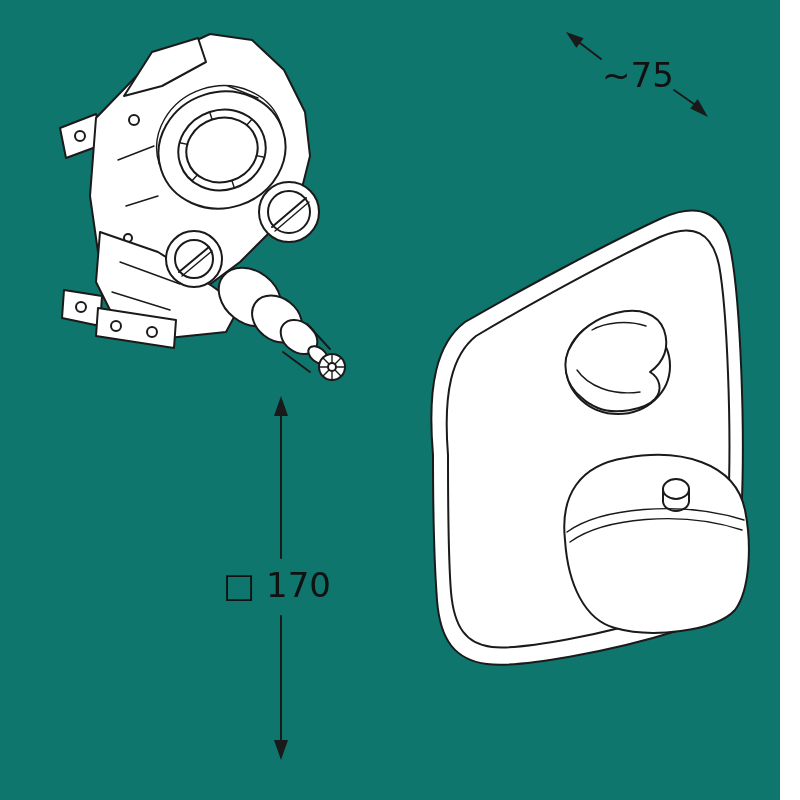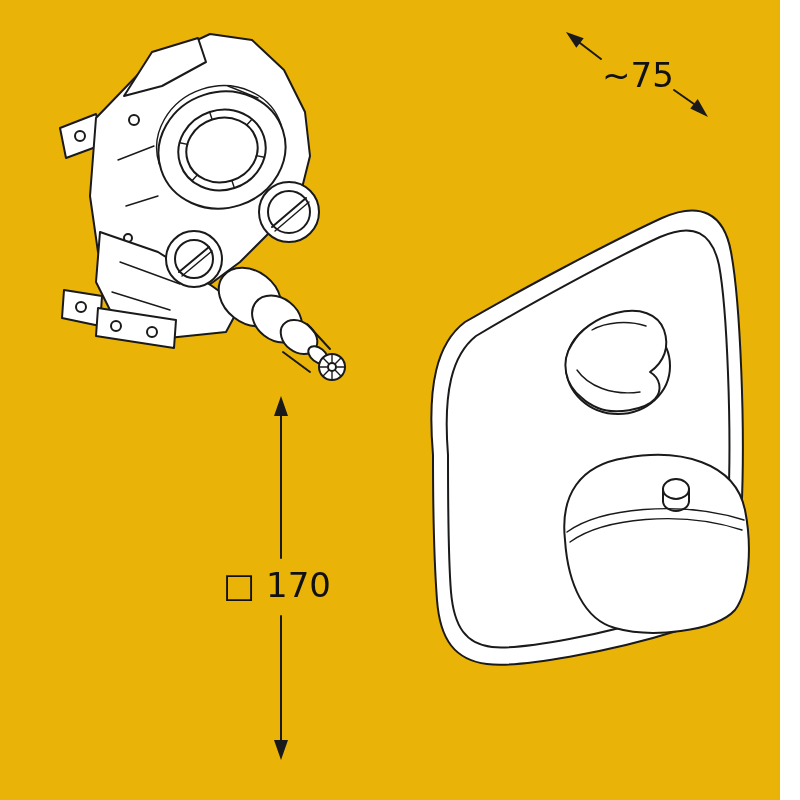--- a/index.html
+++ b/index.html
@@ -7,21 +7,21 @@
     padding: 0;
     background: #ffffff;
     width: 800px;
     height: 800px;
     font-family: "DejaVu Sans", sans-serif;
   }
   #stage {
     position: relative;
     width: 780px;
     height: 800px;
-    background: #eab308;
+    background: #0f766e;
     overflow: hidden;
   }
   svg { display: block; }
   .ln {
     fill: none;
     stroke: #1a1a1a;
     stroke-width: 2;
     stroke-linecap: round;
     stroke-linejoin: round;
   }

